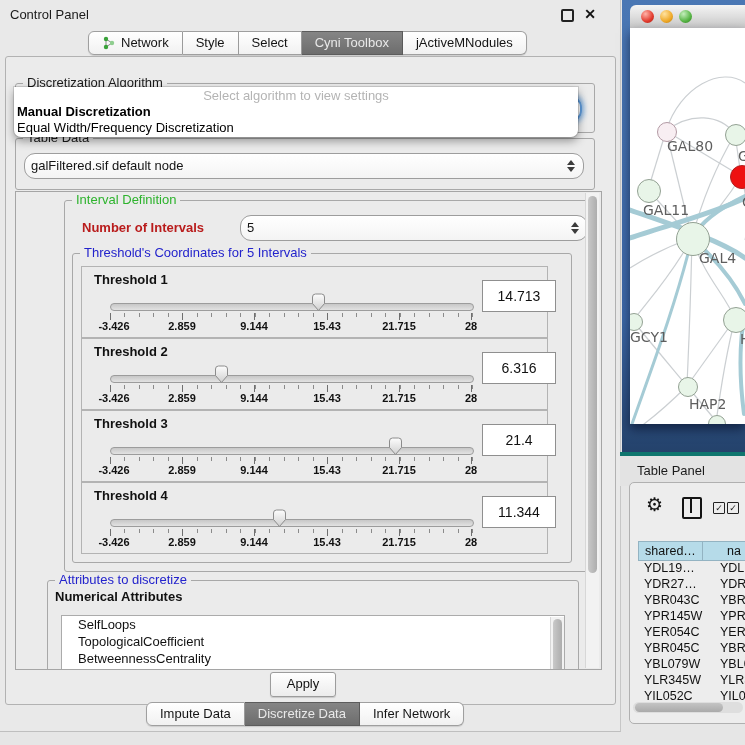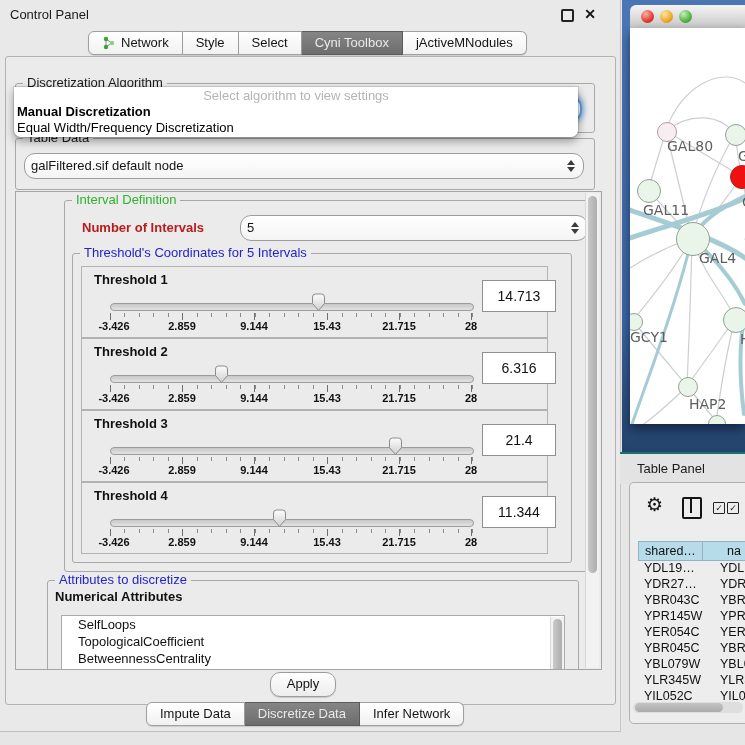--- a/index.html
+++ b/index.html
@@ -57,36 +57,36 @@
          background:repeating-linear-gradient(to right,#8a8a8a 0,#8a8a8a 1px,transparent 1px,transparent 14.48px);}
   .mt{position:absolute;top:46px;width:1px;height:7px;background:#6f6f6f;}
   .tl{position:absolute;top:53px;transform:translateX(-50%);font-size:11px;font-weight:bold;color:#111;}
   .vbox{position:absolute;left:400px;top:13px;width:72px;height:30px;background:#fff;border:1px solid #8f8f8f;
         font-size:14px;color:#111;line-height:30px;text-align:center;}
   
   #attrlist{position:absolute;left:13px;top:34px;width:502px;height:120px;background:#fff;border:1px solid #ababab;}
   #attrlist .li{height:17px;line-height:17px;padding-left:16px;font-size:13px;color:#111;}
   
   #apply{left:264px;top:615px;width:64px;height:23px;background:linear-gradient(#ffffff,#ececec);
-         border:1px solid #9c9c9c;border-radius:10px;font-size:13px;color:#111;text-align:center;line-height:21px;
+         border:1px solid #9c9c9c;border-radius:3px;font-size:13px;color:#111;text-align:center;line-height:21px;
          box-shadow:0 1px 1px rgba(0,0,0,.15);}
   
   #net{left:622px;top:0;width:123px;height:452px;background:linear-gradient(180deg,#4a77b4 0%,#3c67a6 70%,#24426b 100%);}
   #nettitle{left:8px;top:5px;width:115px;height:23px;background:linear-gradient(#f4f4f4,#c8c8c8);
             border-bottom:1px solid #8e8e8e;border-radius:6px 0 0 0;}
   .light{position:absolute;top:5px;width:13px;height:13px;border-radius:50%;}
   .light.r{background:radial-gradient(circle at 35% 30%,#ffb3a8,#e23b2e 60%,#a31d12);}
   .light.y{background:radial-gradient(circle at 35% 30%,#ffe2a0,#efa928 60%,#b67708);}
   .light.g{background:radial-gradient(circle at 35% 30%,#c4eebc,#56b444 60%,#2e7d20);}
   #canvas{left:8px;top:28px;width:115px;height:396px;background:#fff;overflow:hidden;
           box-shadow:0 5px 10px rgba(0,5,25,.55);}
   .node{position:absolute;border-radius:50%;border:1px solid #93a193;background:#e8f5e8;}
   .nlabel{position:absolute;font-family:"DejaVu Sans",sans-serif;font-size:14px;color:#5e5e5e;white-space:nowrap;}
   
-  #tphead{left:620px;top:452px;width:125px;height:30px;background:#e3e3e3;border-top:2px solid #0f766e;}
+  #tphead{left:620px;top:452px;width:125px;height:30px;background:#e3e3e3;border-top:4px solid #0f766e;}
   #tphead span{position:absolute;left:17px;top:7px;font-size:13px;color:#1b1b1b;}
   #tpanel{left:629px;top:482px;width:116px;height:240px;background:#ededed;border:1px solid #b0b0b0;
           border-radius:5px 0 0 5px;overflow:hidden;}
   .gear{position:absolute;left:16px;top:10px;font-size:19px;color:#141414;}
   .split{position:absolute;left:52px;top:14px;width:16px;height:18px;border:2px solid #141414;border-radius:2px;}
   .split::after{content:"";position:absolute;left:6px;top:0;width:2px;height:14px;background:#141414;}
   .chk{position:absolute;top:19px;width:10px;height:10px;border:1.5px solid #222;border-radius:1px;
        font-size:9px;line-height:10px;text-align:center;color:#222;}
   #tbl{position:absolute;left:8px;top:58px;width:140px;}
   .hrow{display:flex;height:20px;}

